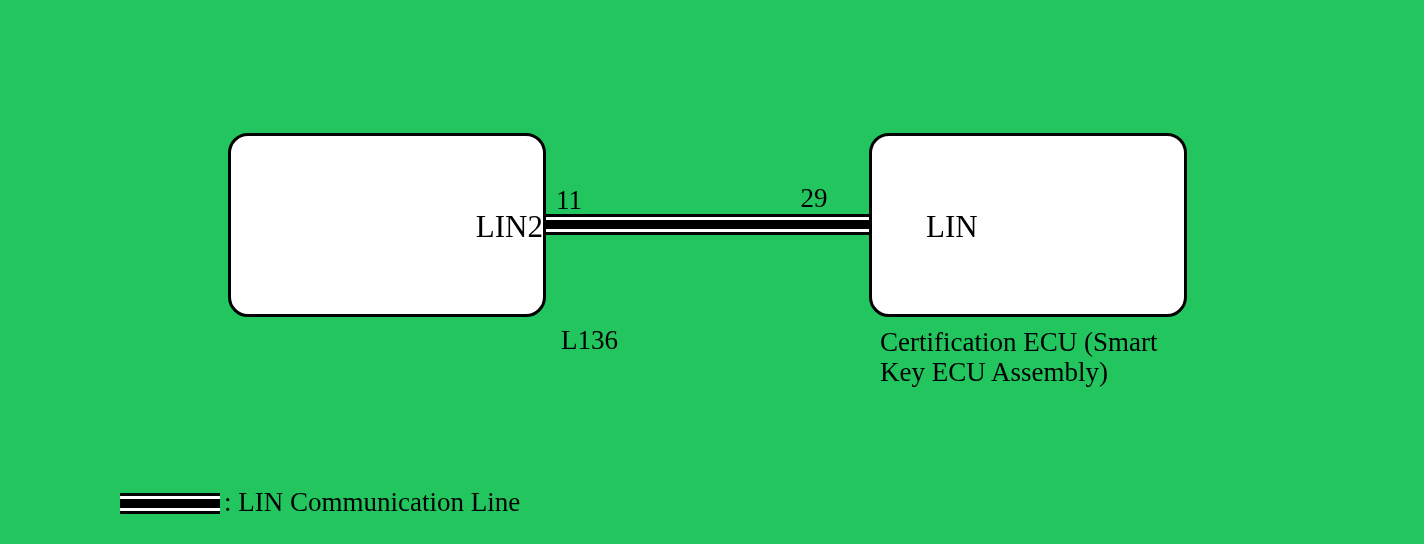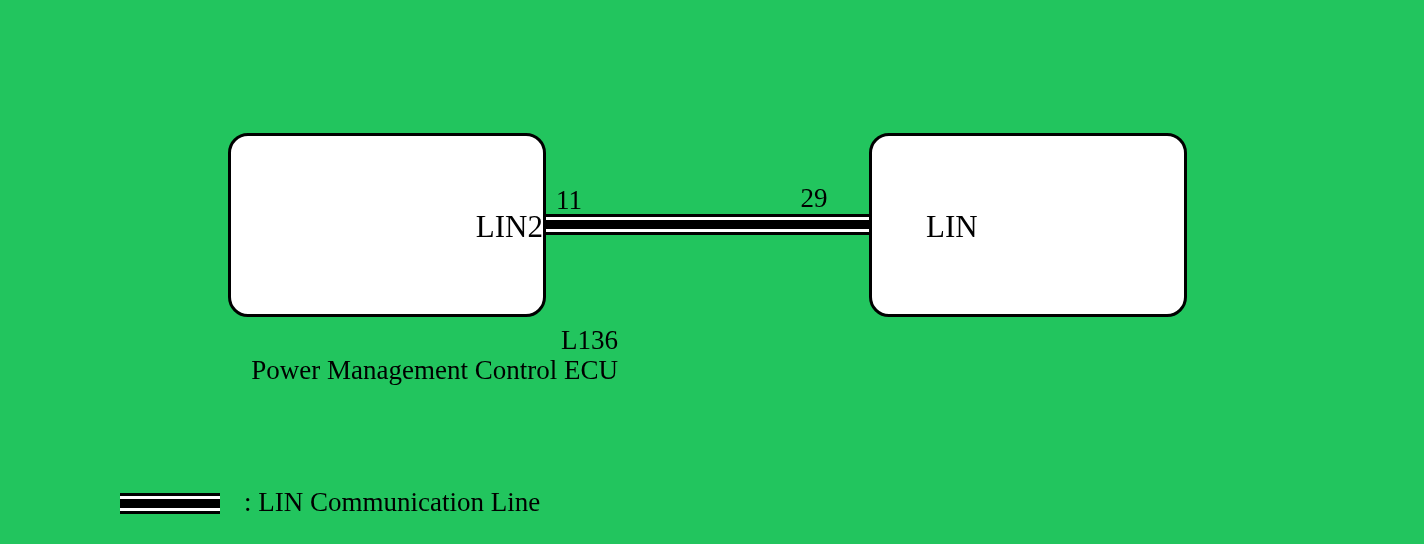--- a/index.html
+++ b/index.html
@@ -93,21 +93,21 @@
     top: 489px;
     display: flex;
     align-items: center;
   }
   .legend-swatch {
     width: 100px;
     flex: 0 0 100px;
     margin-top: 2px;
   }
   .legend-label {
-    margin-left: 24px;
+    margin-left: 4px;
     font-size: 27px;
     line-height: 1;
     white-space: nowrap;
   }
 </style>
 </head>
 <body>
 
 <div class="stage">
 
@@ -118,24 +118,24 @@
   <div class="connector-label connector-left">LIN2</div>
   <div class="connector-label connector-right">LIN</div>
 
   <div class="pin-number pin-left">11</div>
   <div class="pin-number pin-right">29</div>
 
   <div class="lin-stripe comm-line"></div>
 
   <div class="box-caption caption-left">
     <div>L136</div>
-    <div>Power Management Control ECU</div>
   </div>
 
   <div class="box-caption caption-right">
+    <div>Certification ECU (Smart Key ECU Assembly)</div>
   </div>
 
   <div class="legend">
     <div class="lin-stripe legend-swatch"></div>
     <div class="legend-label">: LIN Communication Line</div>
   </div>
 
 </div>
 
 </body></html>

